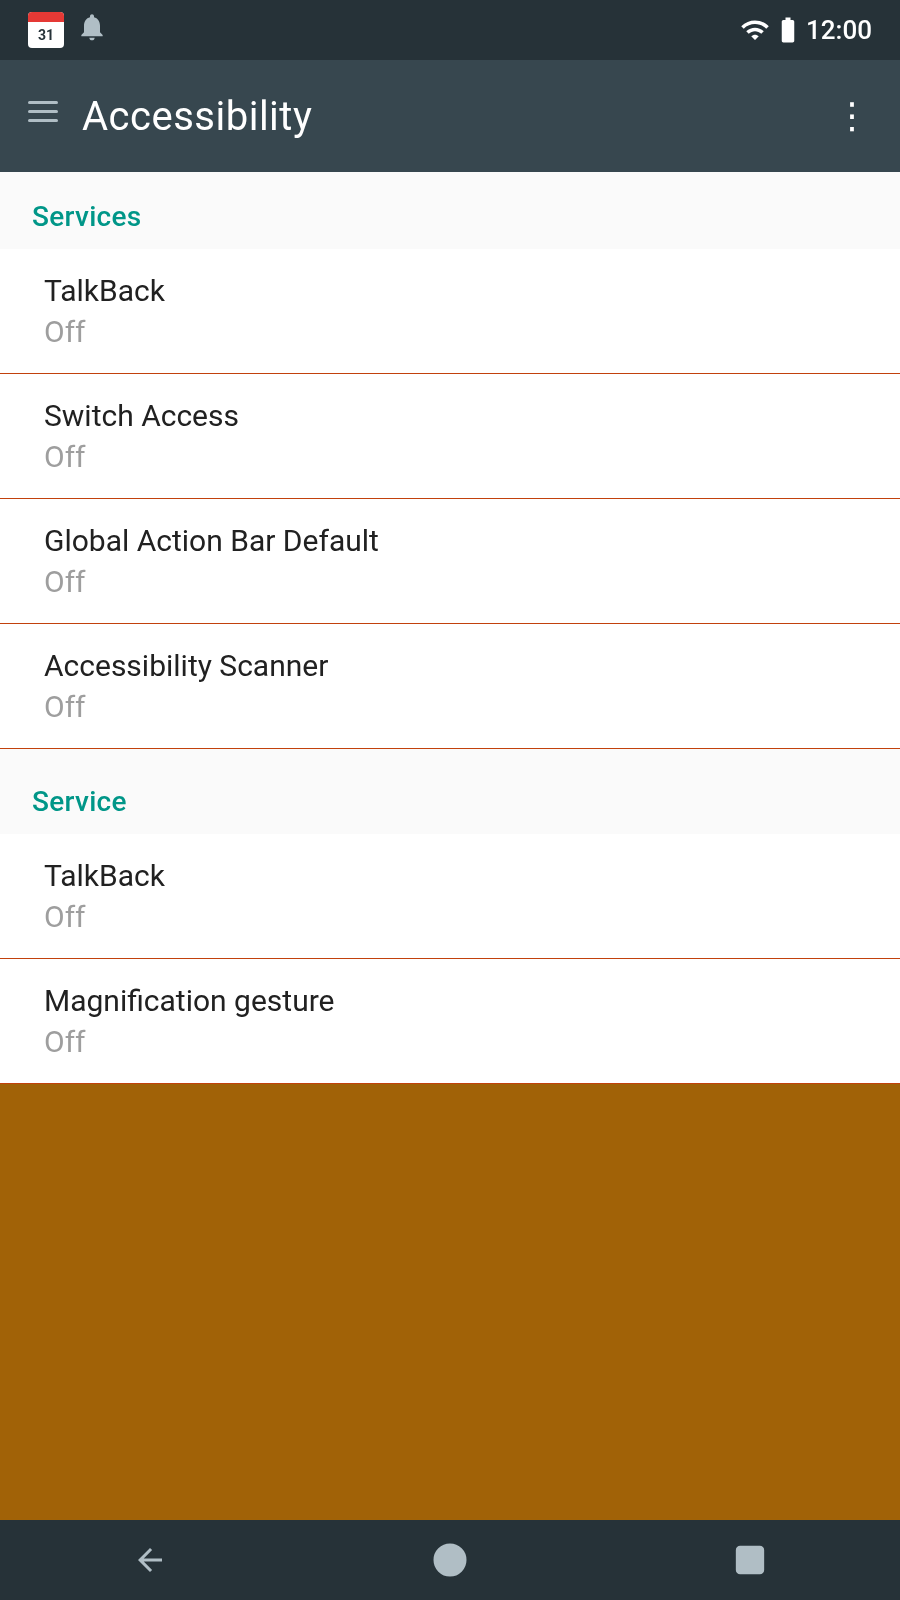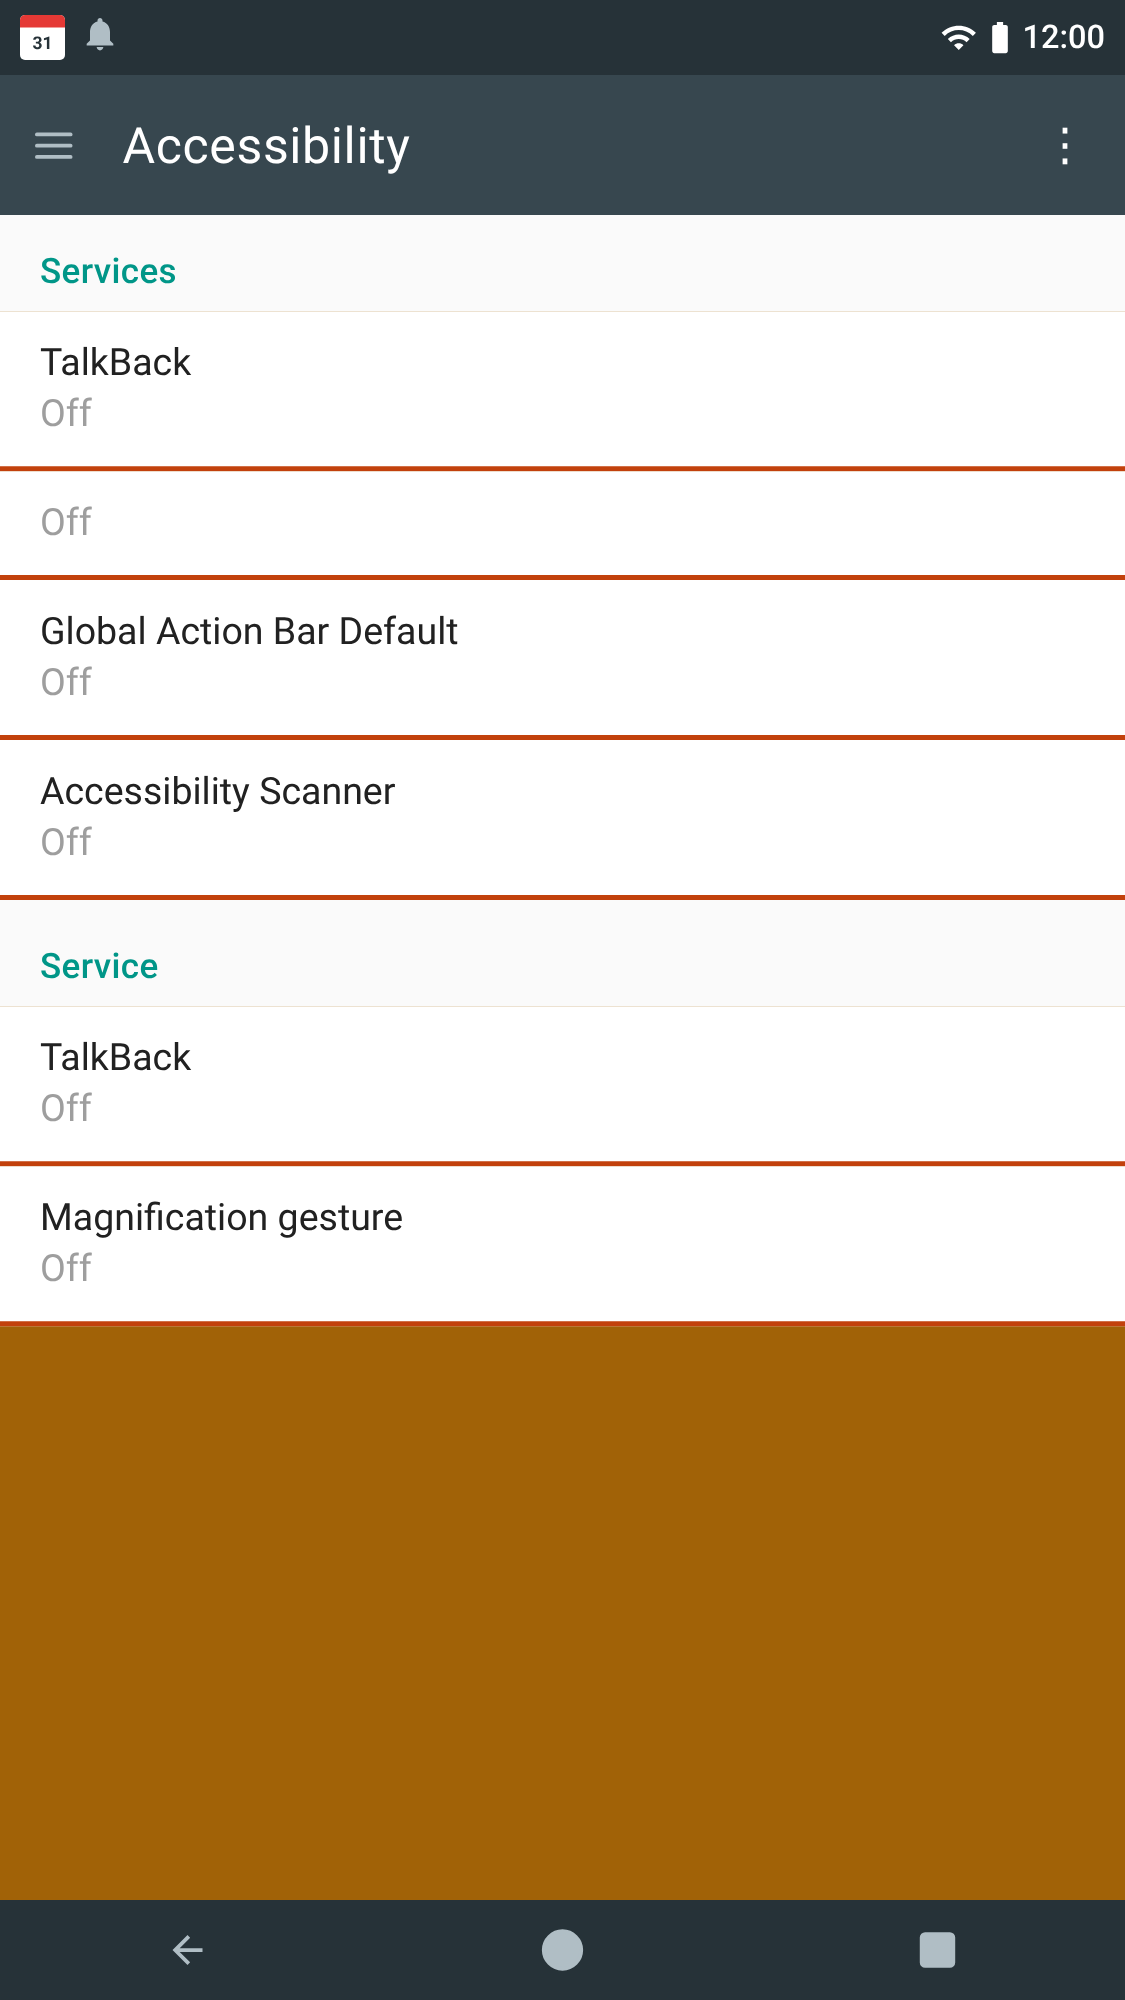--- a/index.html
+++ b/index.html
@@ -17,21 +17,21 @@
     }
 
     
     .status-bar {
       width: 900px;
       height: 60px;
       background: #263238;
       display: flex;
       align-items: center;
       justify-content: space-between;
-      padding: 0 16px;
+      padding: 0 28px;
     }
 
     .status-bar-left {
       display: flex;
       align-items: center;
       gap: 12px;
     }
 
     .status-bar-right {
       display: flex;
@@ -84,22 +84,21 @@
       height: 112px;
       background: #37474f;
       display: flex;
       align-items: center;
       padding: 0 20px;
       justify-content: space-between;
     }
 
     .toolbar-left {
       display: flex;
-      align-items: center;
-      gap: 32px;
+      gap: 16px;
     }
 
     .hamburger-btn {
       background: none;
       border: none;
       cursor: pointer;
       padding: 8px;
       display: flex;
       flex-direction: column;
       gap: 6px;
@@ -148,22 +147,22 @@
     .section-header-text {
       color: #009688;
       font-size: 28px;
       font-weight: 500;
       letter-spacing: 0.3px;
     }
 
     
     .list-item {
       background: white;
-      padding: 24px 32px;
-      border-bottom: 4px solid #c2410c;
+      padding: 24px 44px;
+      border-bottom: 1px solid #c2410c;
       cursor: pointer;
     }
 
     .list-item-title {
       font-size: 30px;
       color: #212121;
       font-weight: 400;
       margin-bottom: 6px;
     }
 
@@ -251,20 +250,21 @@
     <div class="section-header">
       <span class="section-header-text">Services</span>
     </div>
 
     <div class="list-item">
       <div class="list-item-title">TalkBack</div>
       <div class="list-item-subtitle">Off</div>
     </div>
 
     <div class="list-item">
+      <div class="list-item-title">Switch Access</div>
       <div class="list-item-subtitle">Off</div>
     </div>
 
     <div class="list-item">
       <div class="list-item-title">Global Action Bar Default</div>
       <div class="list-item-subtitle">Off</div>
     </div>
 
     <div class="list-item">
       <div class="list-item-title">Accessibility Scanner</div>

